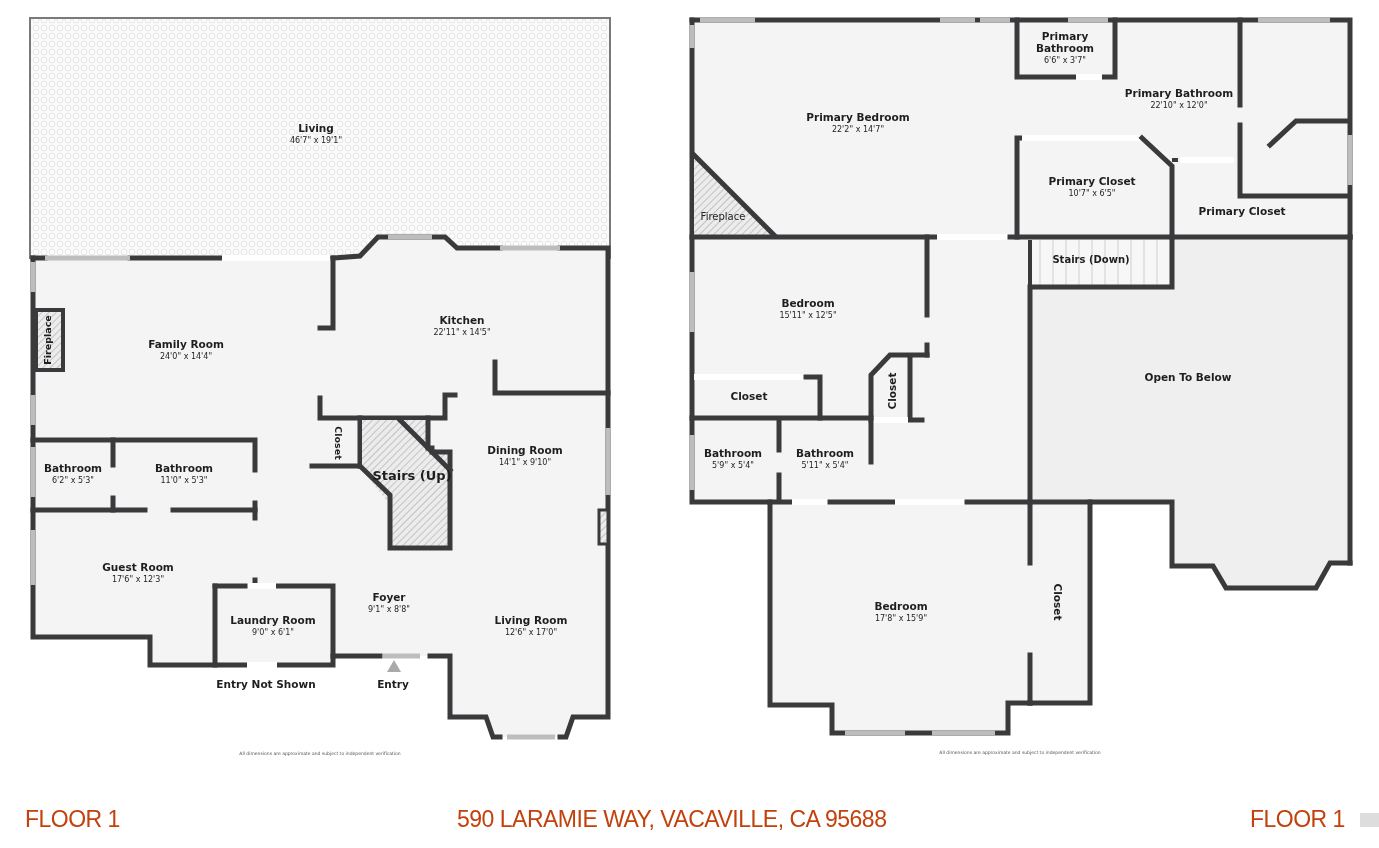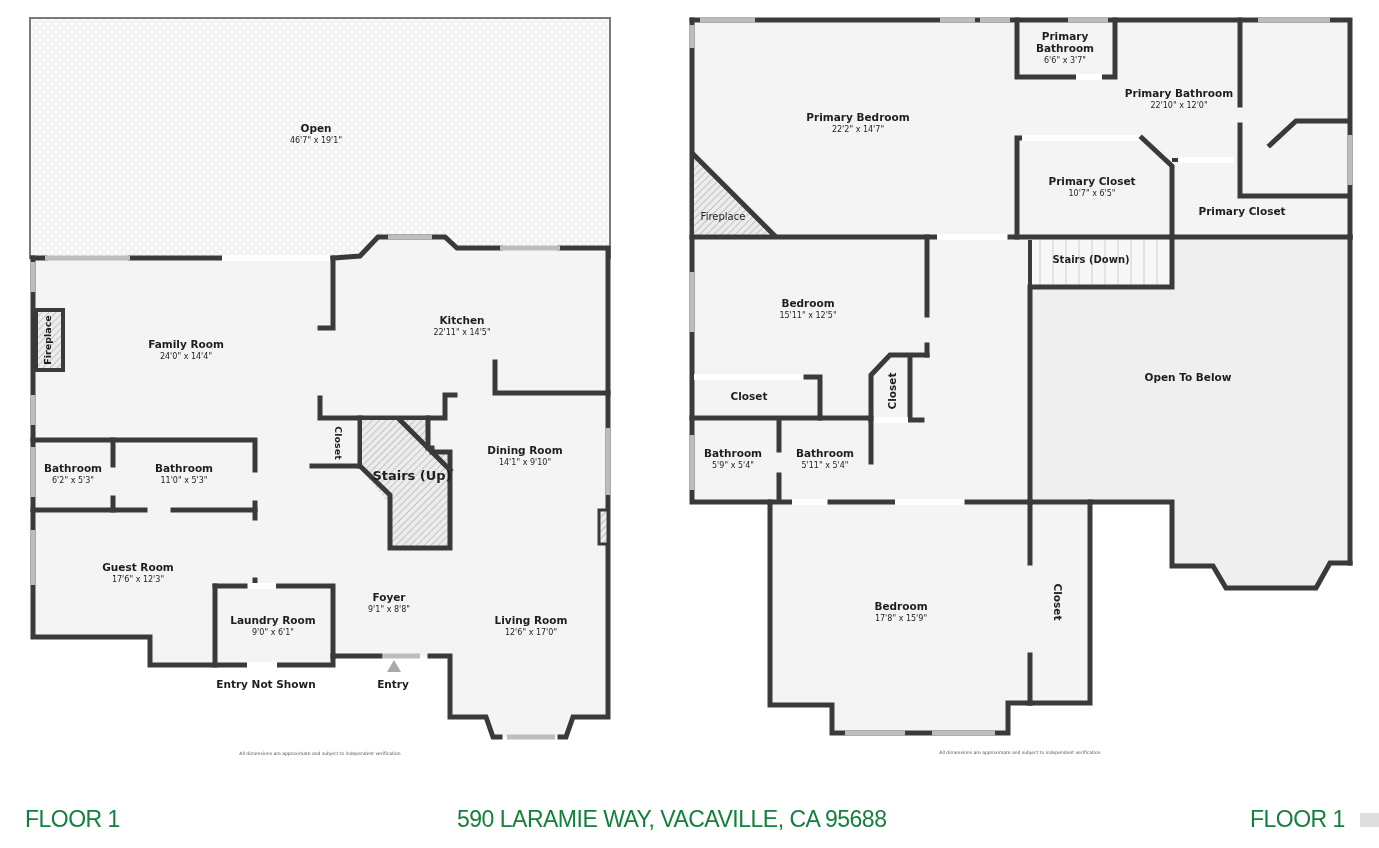--- a/index.html
+++ b/index.html
@@ -13,21 +13,21 @@
   .win { stroke: #bdbdbd; stroke-width: 5; }
   .door { stroke: #ffffff; stroke-width: 6; }
   .room-label { position: absolute; transform: translate(-50%, -50%); text-align: center;
                 color: #1e1e1e; white-space: nowrap; line-height: 1.15; }
   .room-name { font-weight: bold; font-size: 10.5px; display: block; }
   .room-dim { font-size: 8px; display: block; margin-top: 2px; }
   .rot { transform: translate(-50%, -50%) rotate(90deg); }
   .rotccw { transform: translate(-50%, -50%) rotate(-90deg); }
   .disclaimer { position: absolute; font-size: 4.5px; color: #555; white-space: nowrap; transform: translateX(-50%); }
   .footer { position: absolute; top: 806px; font-family: "Liberation Sans", sans-serif;
-            font-size: 23px; color: #15803d; letter-spacing: -0.5px; white-space: nowrap; text-align: center; }
+            font-size: 23px; color: #c2410c; letter-spacing: -0.5px; white-space: nowrap; text-align: center; }
   .watermark { position: absolute; left: 1358px; top: 800px; width: 70px; height: 34px;
                color: #cfcfcf; font-size: 10px; line-height: 9px; text-align: center; }
   .watermark .blk { position: absolute; left: 2px; top: 13px; width: 28px; height: 14px; background: #cfcfcf; opacity: .7; }
 </style>
 </head>
 <body>
 
 <svg class="plan" width="1379" height="848" viewBox="0 0 1379 848">
   <defs>
     <pattern id="hatch" width="5" height="5" patternUnits="userSpaceOnUse" patternTransform="rotate(45)">
@@ -177,21 +177,21 @@
     <polyline class="wall" points="830,502 893,502"></polyline>
     <line class="door" x1="895" y1="502" x2="965" y2="502"></line>
     <polyline class="wall" points="967,502 1090,502"></polyline>
 
     <line class="wall" x1="1030" y1="502" x2="1030" y2="563"></line>
     <line class="wall" x1="1030" y1="655" x2="1030" y2="703"></line>
   </g>
 </svg>
 
 <div class="room-label" style="left:316px;top:134px">
-  <span class="room-name">Open</span>
+  <span class="room-name">Living</span>
   <span class="room-dim">46'7" x 19'1"</span>
 </div>
 <div class="room-label" style="left:462px;top:326px">
   <span class="room-name">Kitchen</span>
   <span class="room-dim">22'11" x 14'5"</span>
 </div>
 <div class="room-label" style="left:186px;top:350px">
   <span class="room-name">Family Room</span>
   <span class="room-dim">24'0" x 14'4"</span>
 </div>

